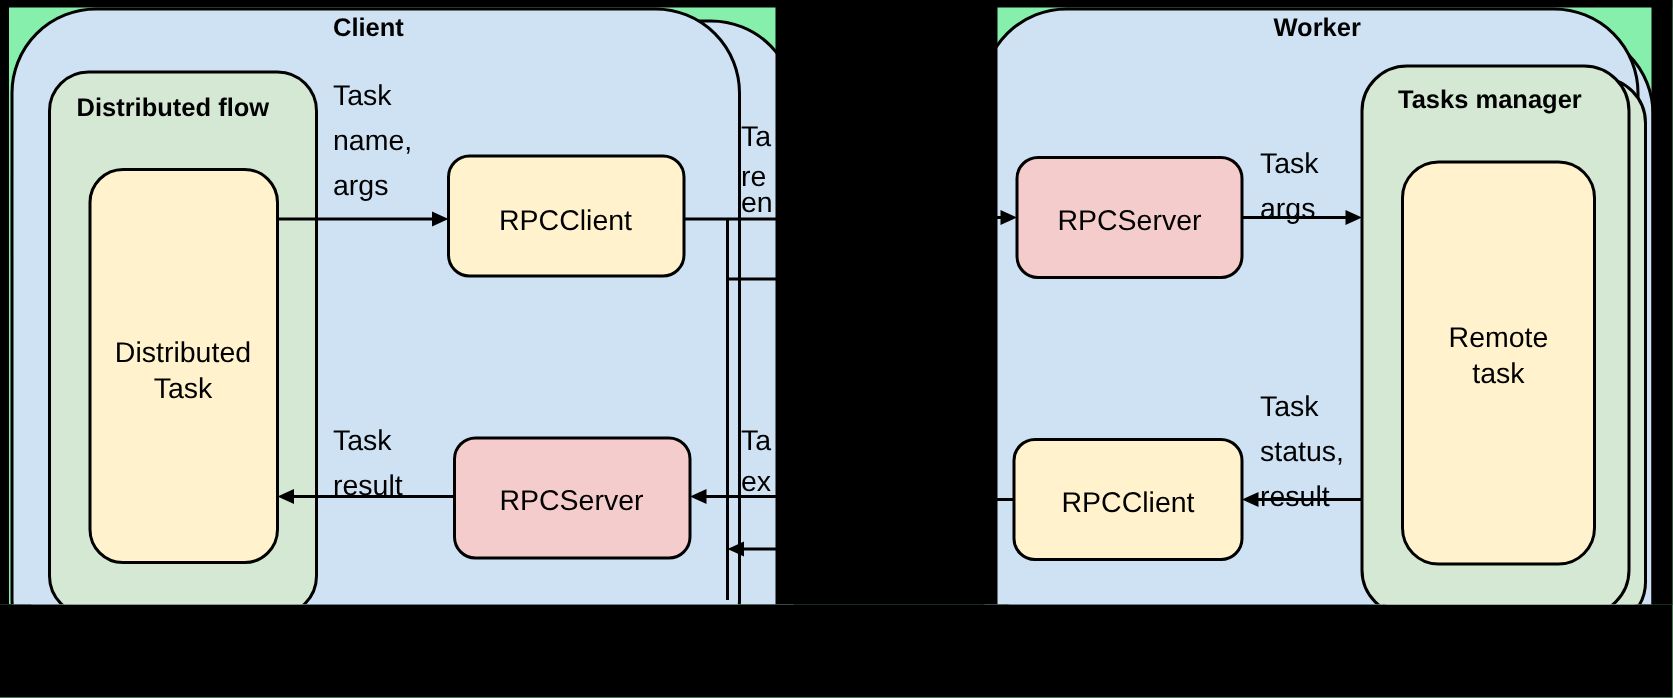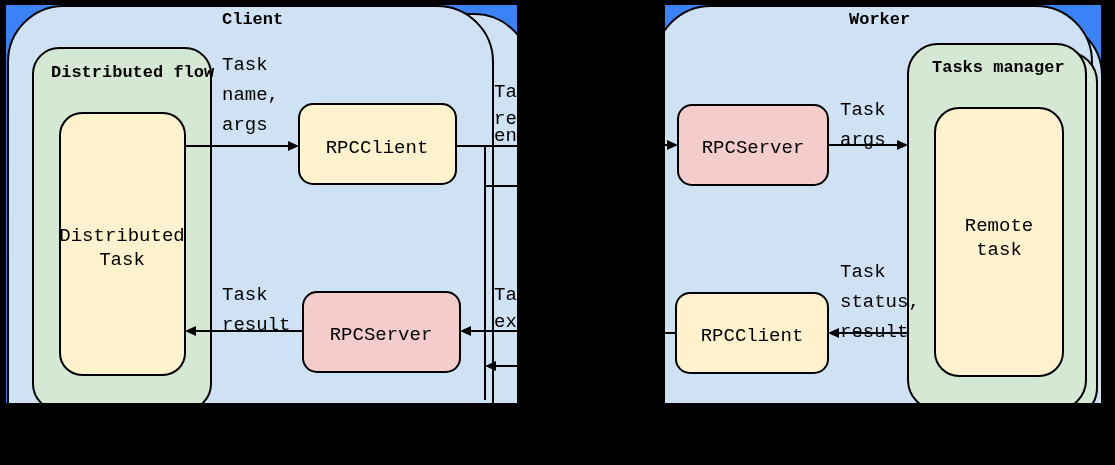--- a/index.html
+++ b/index.html
@@ -1,17 +1,17 @@
 <!DOCTYPE html>
 <html><head>
 <meta charset="utf-8">
 <style>
   html,body{margin:0;padding:0;background:#000;}
-  #stage{position:relative;width:1115px;height:403px;background:#3b82f6;overflow:hidden;
-         font-family:Liberation Mono, monospace;}
+  #stage{position:relative;width:1115px;height:403px;background:#86efac;overflow:hidden;
+         font-family:Liberation Sans, sans-serif;}
   svg{display:block;}
   .bold-label{font-weight:bold;font-size:17px;fill:#000;}
   .node-label{font-size:19px;fill:#000;}
   .edge-label{font-size:19px;fill:#000;}
   .occluder{fill:#000;}
 </style>
 </head>
 <body>
 
 <div id="stage">

